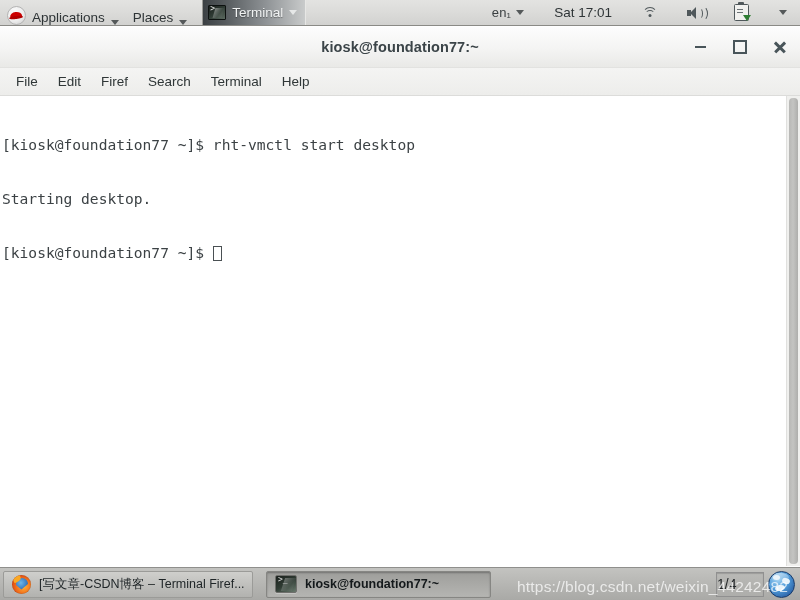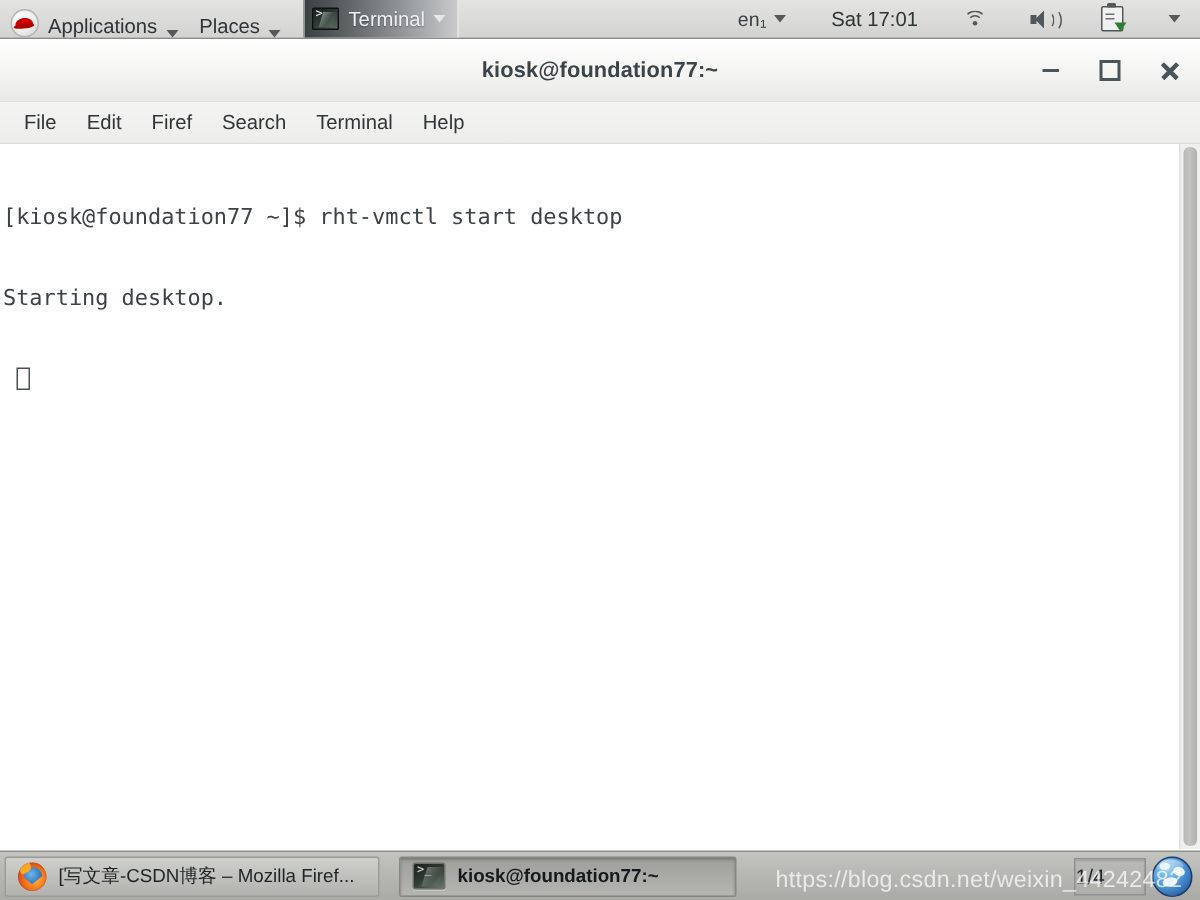--- a/index.html
+++ b/index.html
@@ -574,33 +574,33 @@
       <span class="menu-item">Firef</span>
       <span class="menu-item">Search</span>
       <span class="menu-item">Terminal</span>
       <span class="menu-item">Help</span>
     </div>
 
     <div id="term-body">
       <div id="term-text">
         <span class="term-line">[kiosk@foundation77 ~]$ rht-vmctl start desktop</span>
         <span class="term-line">Starting desktop.</span>
-        <span class="term-line"><span>&nbsp;</span><span id="cursor-block"></span></span>
+        <span class="term-line"><span>[kiosk@foundation77 ~]$</span><span>&nbsp;</span><span id="cursor-block"></span></span>
       </div>
       <div id="term-scroll">
         <div id="term-scroll-thumb"></div>
       </div>
     </div>
   </div>
 
   <div id="taskbar">
 
     <div class="task-btn" id="task-firefox">
       <span class="ff-ico"></span>
-      <span class="lbl">[写文章-CSDN博客 – Mozilla Firef...</span>
+      <span class="lbl">[写文章-CSDN博客 – Terminal Firef...</span>
     </div>
 
     <div class="task-btn" id="task-terminal">
       <span class="task-term-ico"></span>
       <span class="lbl">kiosk@foundation77:~</span>
     </div>
 
     <div id="taskbar-spacer"></div>
 
     <div id="workspace-switcher">

